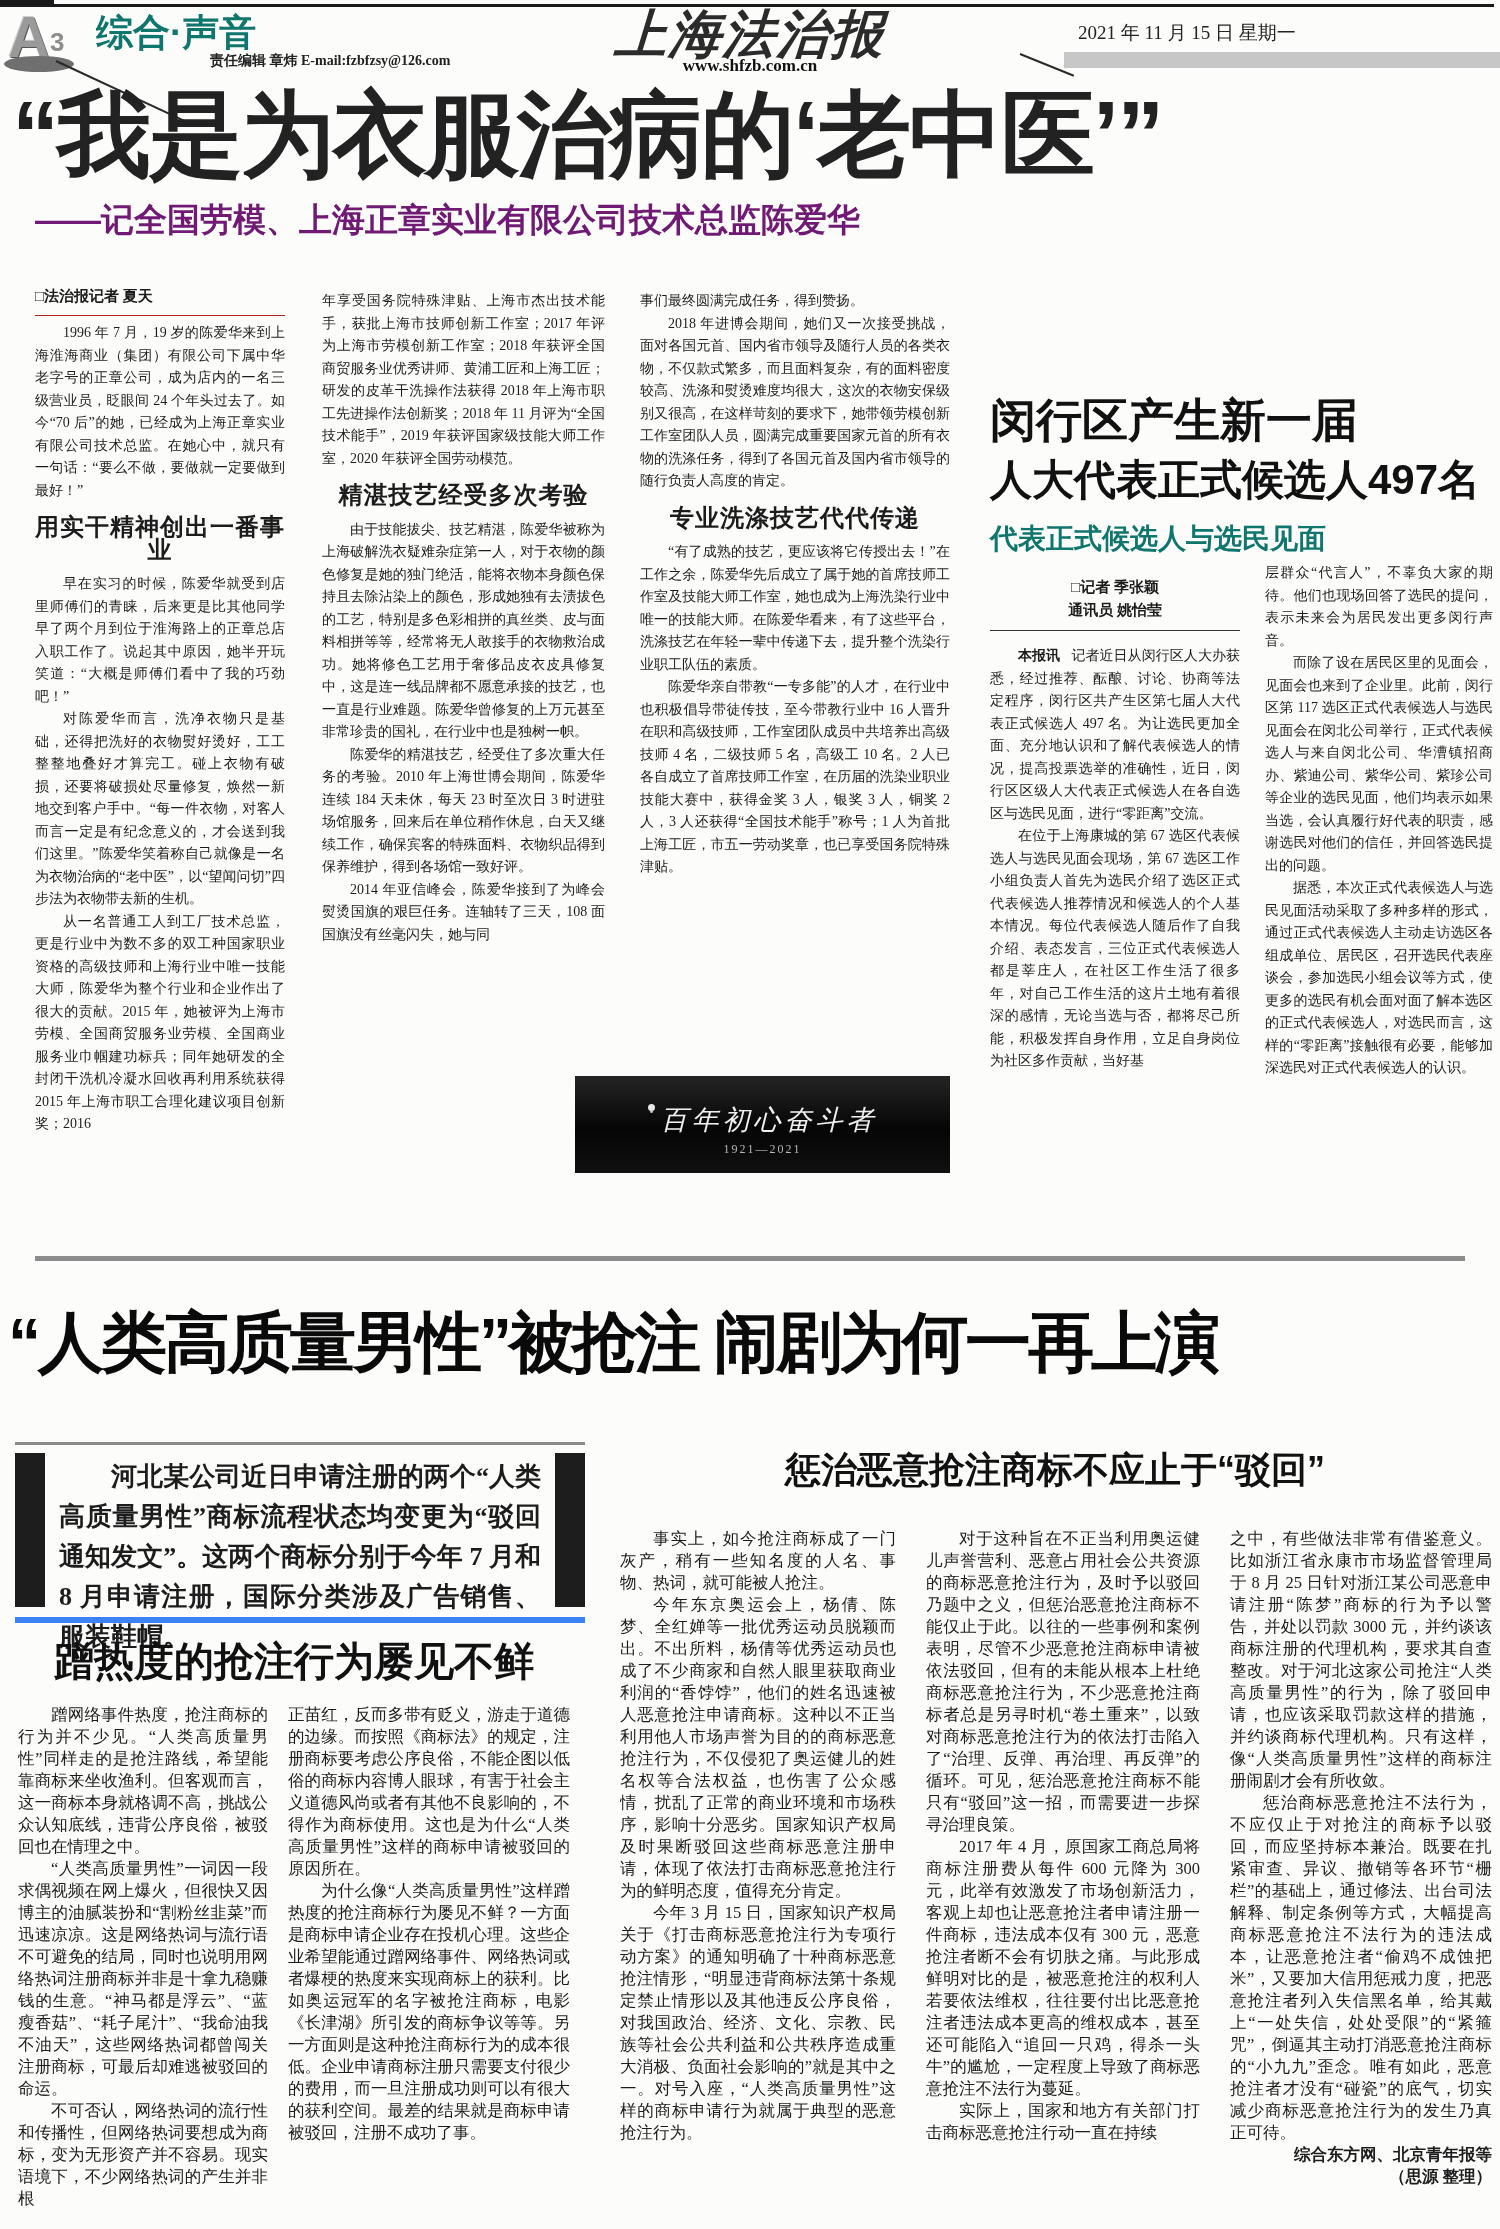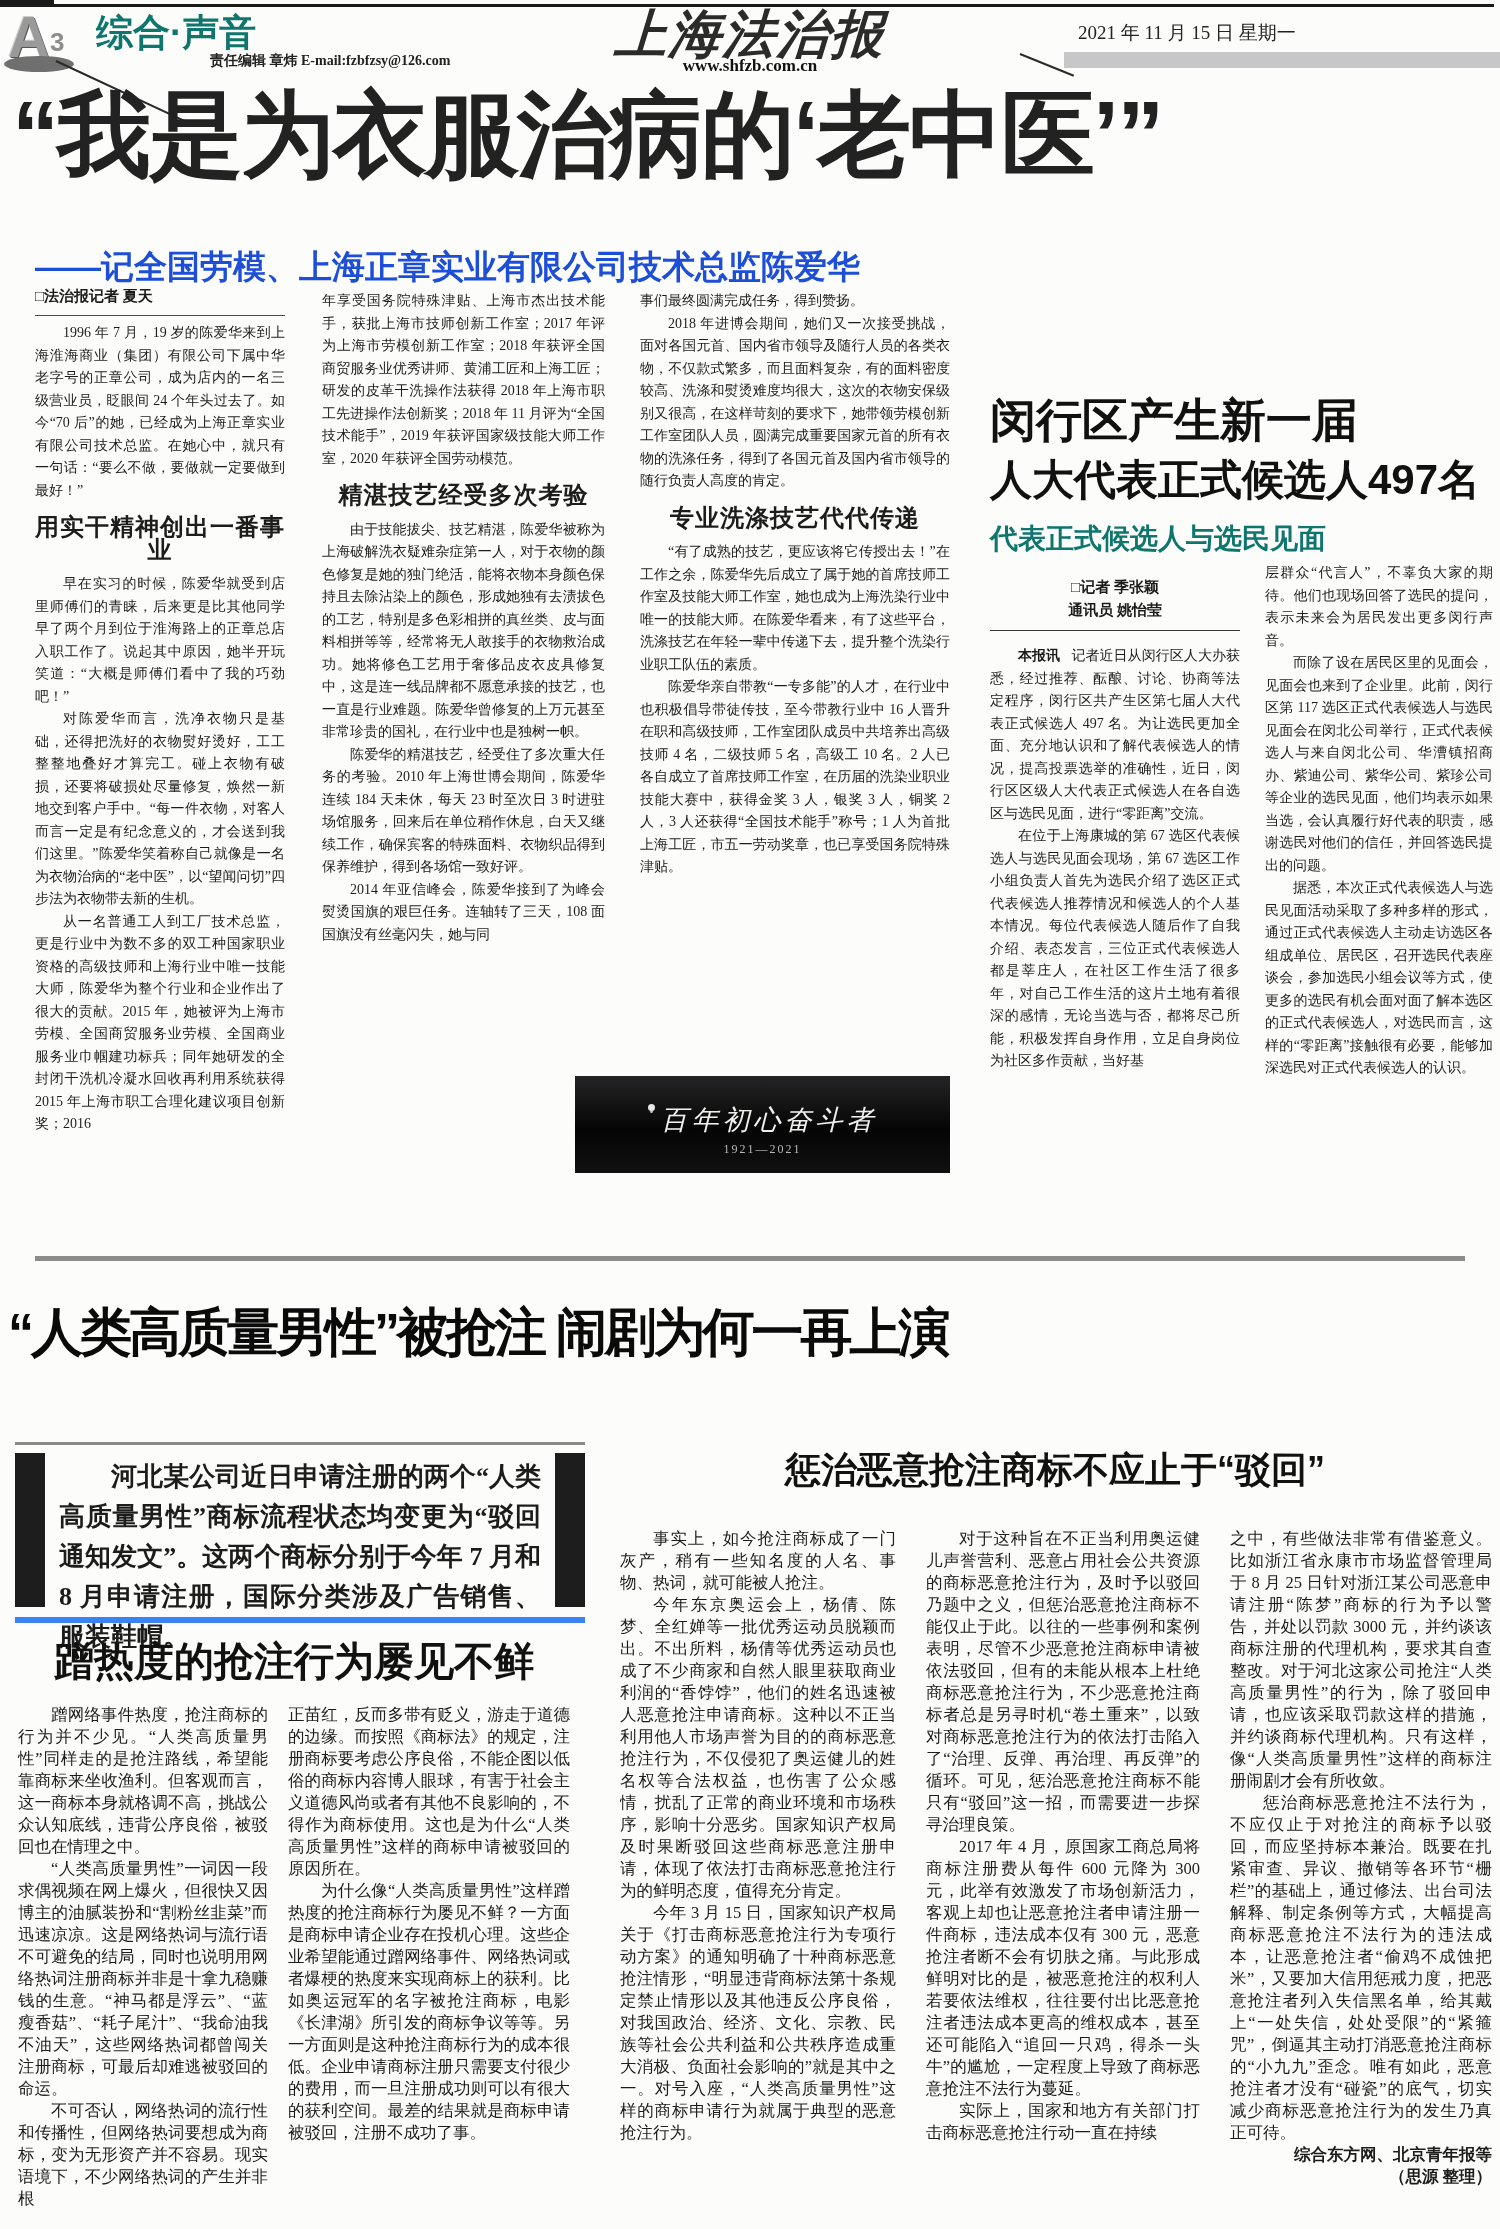--- a/index.html
+++ b/index.html
@@ -19,21 +19,21 @@
   .section-title{left:96px;top:8px;font-family:"Liberation Sans",sans-serif;font-weight:900;font-size:37px;color:#0f766e;}
   .editor-line{left:210px;top:52px;font-size:14px;font-weight:700;color:#222;}
   .masthead{left:560px;top:0px;width:380px;text-align:center;font-weight:900;font-size:52px;
             font-style:italic;letter-spacing:2px;color:#2b2b2b;transform:skewX(-3deg);}
   .website{left:560px;top:56px;width:380px;text-align:center;font-weight:700;font-size:17px;color:#111;}
   .dateline{left:1078px;top:20px;font-size:19px;color:#222;}
   .date-bar{left:1064px;top:52px;width:436px;height:16px;background:#c7c7c7;}
   
   .h1-main{left:12px;top:86px;width:1482px;font-family:"Liberation Sans",sans-serif;font-weight:900;
            font-size:94px;line-height:1.05;letter-spacing:-2px;color:#222;white-space:nowrap;}
-  .deck{left:35px;top:198px;width:980px;font-family:"Liberation Sans",sans-serif;font-weight:700;font-size:33px;color:#1d4ed8;margin-top:47px;}
+  .deck{left:35px;top:198px;width:980px;font-family:"Liberation Sans",sans-serif;font-weight:700;font-size:33px;color:#701a75;}
   
   .byline-top{left:35px;top:287px;width:250px;font-weight:700;font-size:15px;border-bottom:1px solid #b91c1c;padding-bottom:9px;}
   .ncol{font-size:14px;line-height:22.5px;text-align:justify;overflow:hidden;}
   .ncol p{margin:0;text-indent:2em;}
   .ncol p.cont{text-indent:0;}
   .col-subhead{font-family:"Liberation Sans",sans-serif;font-weight:900;font-size:24px;text-align:center;
                text-indent:0 !important;margin:14px 0 12px 0;letter-spacing:1px;}
   .tcol1{left:35px;top:322px;width:250px;height:908px;}
   .tcol2{left:322px;top:290px;width:283px;height:940px;}
   .tcol3{left:640px;top:290px;width:310px;height:778px;}
@@ -51,21 +51,21 @@
   .mh-sub{left:990px;top:520px;width:505px;font-family:"Liberation Sans",sans-serif;font-weight:600;font-size:28px;color:#0f766e;}
   .mh-byline{left:990px;top:576px;width:250px;text-align:center;font-weight:700;font-size:15px;line-height:23px;
              border-bottom:1px solid #333;padding-bottom:8px;}
   .mhcol1{left:990px;top:645px;width:250px;height:585px;}
   .mhcol2{left:1265px;top:562px;width:228px;height:668px;}
   .lead{font-weight:700;margin-right:.8em;}
   
   .divider{left:35px;top:1256px;width:1430px;height:5px;background:#8c8c8c;}
   
   .h1-bottom{left:8px;top:1298px;width:1488px;font-family:"Liberation Sans",sans-serif;font-weight:900;
-             font-size:52px;letter-spacing:-3px;color:#0a0a0a;white-space:nowrap;}
+             font-size:66px;letter-spacing:-3px;color:#0a0a0a;white-space:nowrap;}
   .intro-box{left:15px;top:1442px;width:570px;height:172px;border-top:3px solid #8a8a8a;border-bottom:6px solid #3b82f6;}
   .intro-box .bar{position:absolute;top:8px;bottom:10px;width:30px;background:#1d1d1d;}
   .intro-box .bar.l{left:0;} .intro-box .bar.r{right:0;}
   .intro-text{position:absolute;left:44px;right:44px;top:12px;font-weight:700;font-size:26px;line-height:40px;
               text-align:justify;text-indent:2em;font-family:"Liberation Serif",serif;}
   .sub-left{left:18px;top:1634px;width:552px;text-align:center;font-family:"Liberation Sans",sans-serif;
             font-weight:900;font-size:40px;color:#111;}
   .sub-right{left:620px;top:1446px;width:870px;text-align:center;font-family:"Liberation Sans",sans-serif;
              font-weight:900;font-size:36px;color:#111;}
   .bcol{font-size:16.5px;line-height:22px;text-align:justify;overflow:hidden;}

